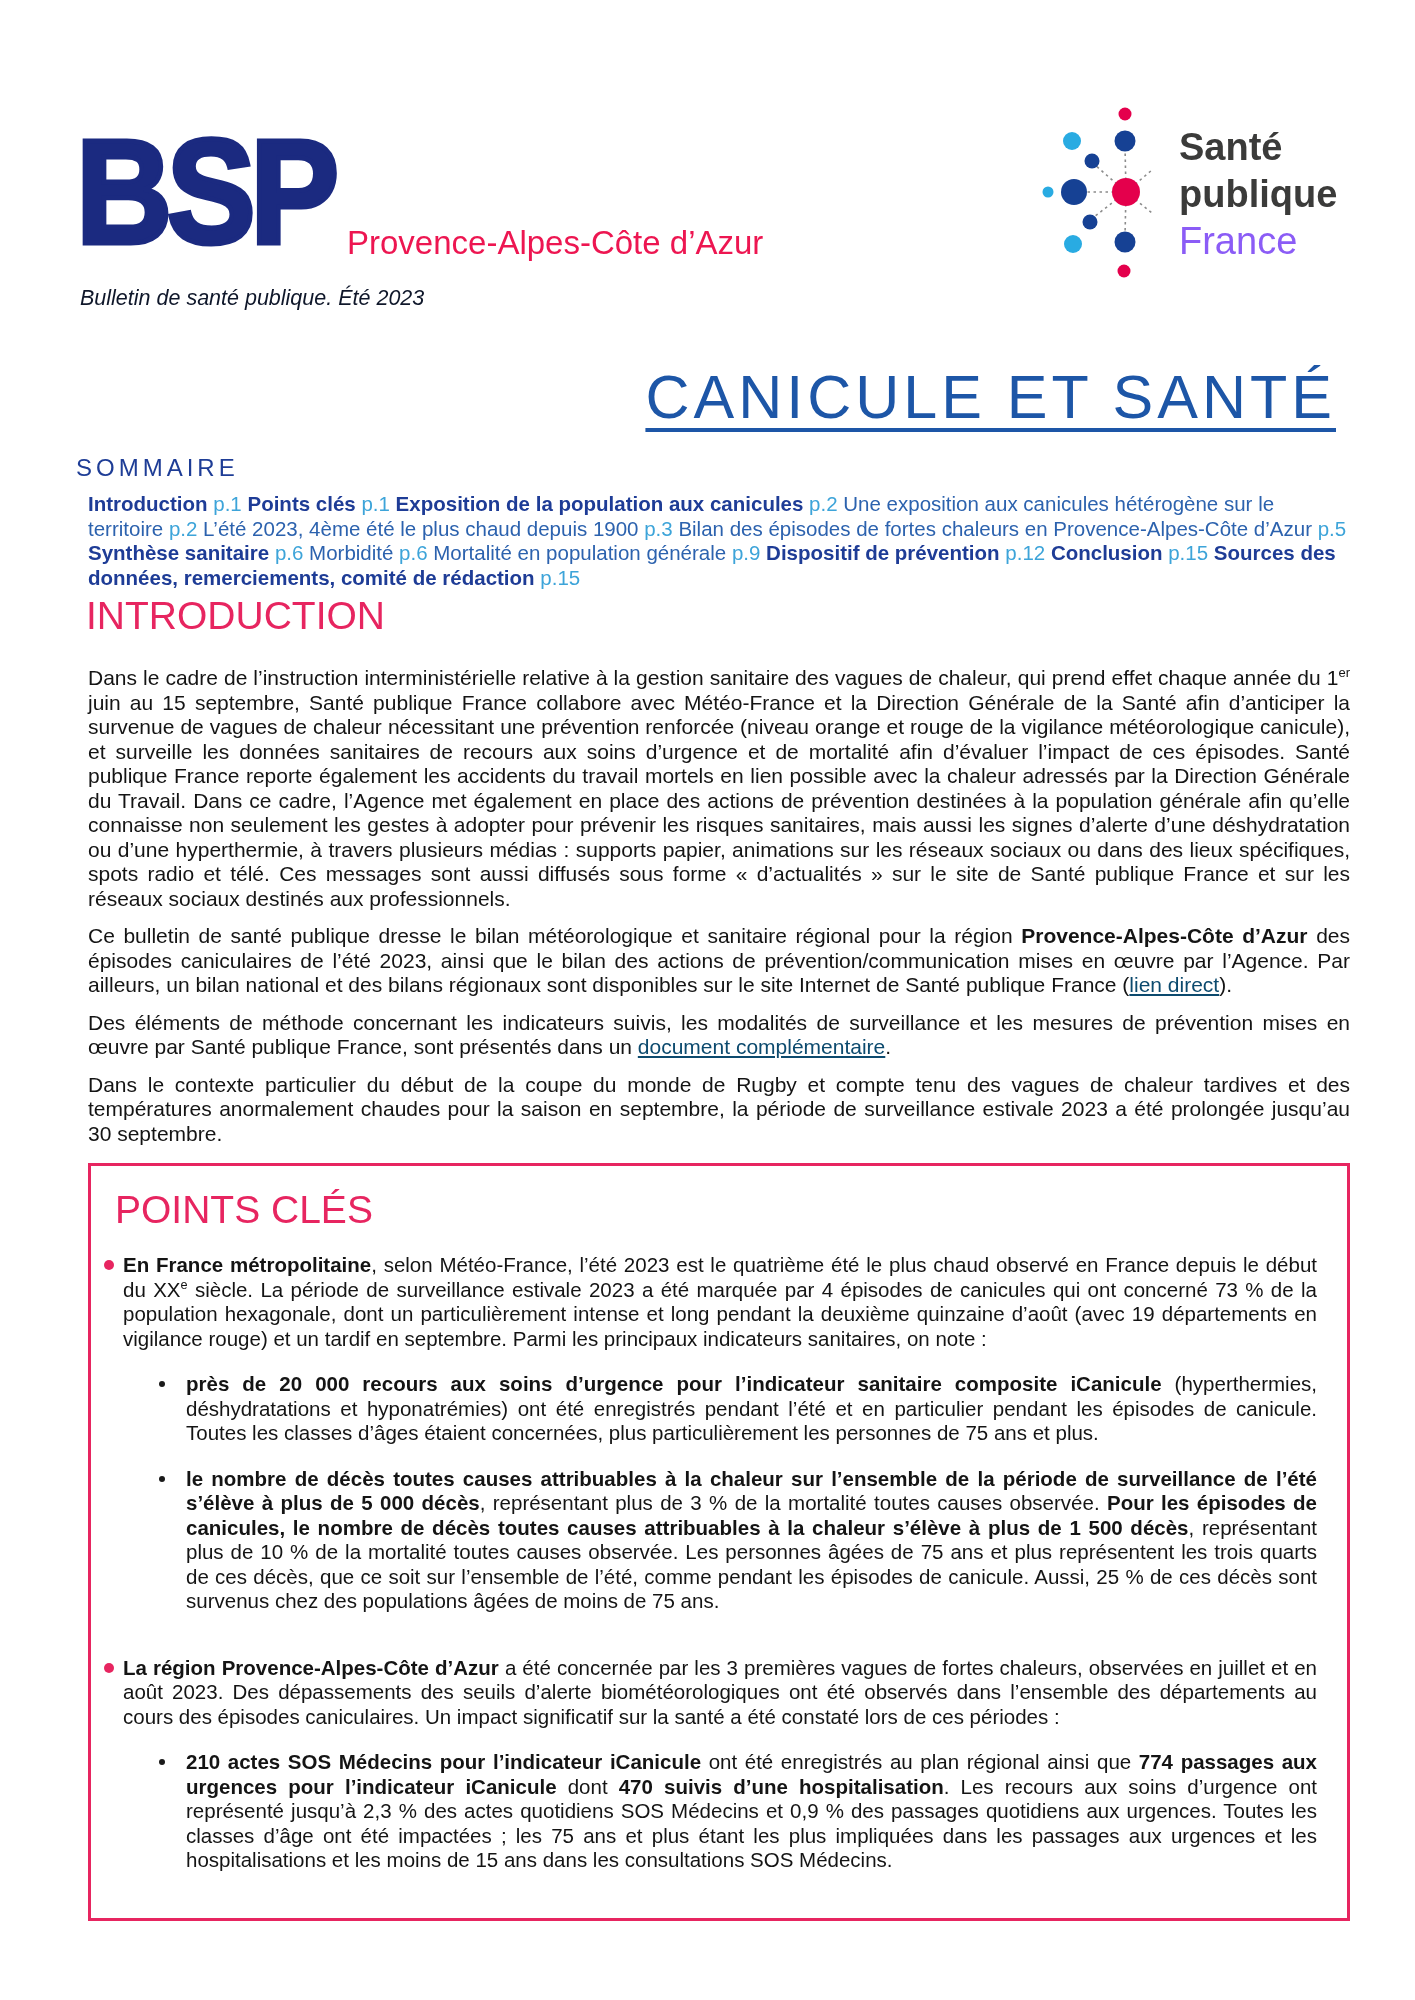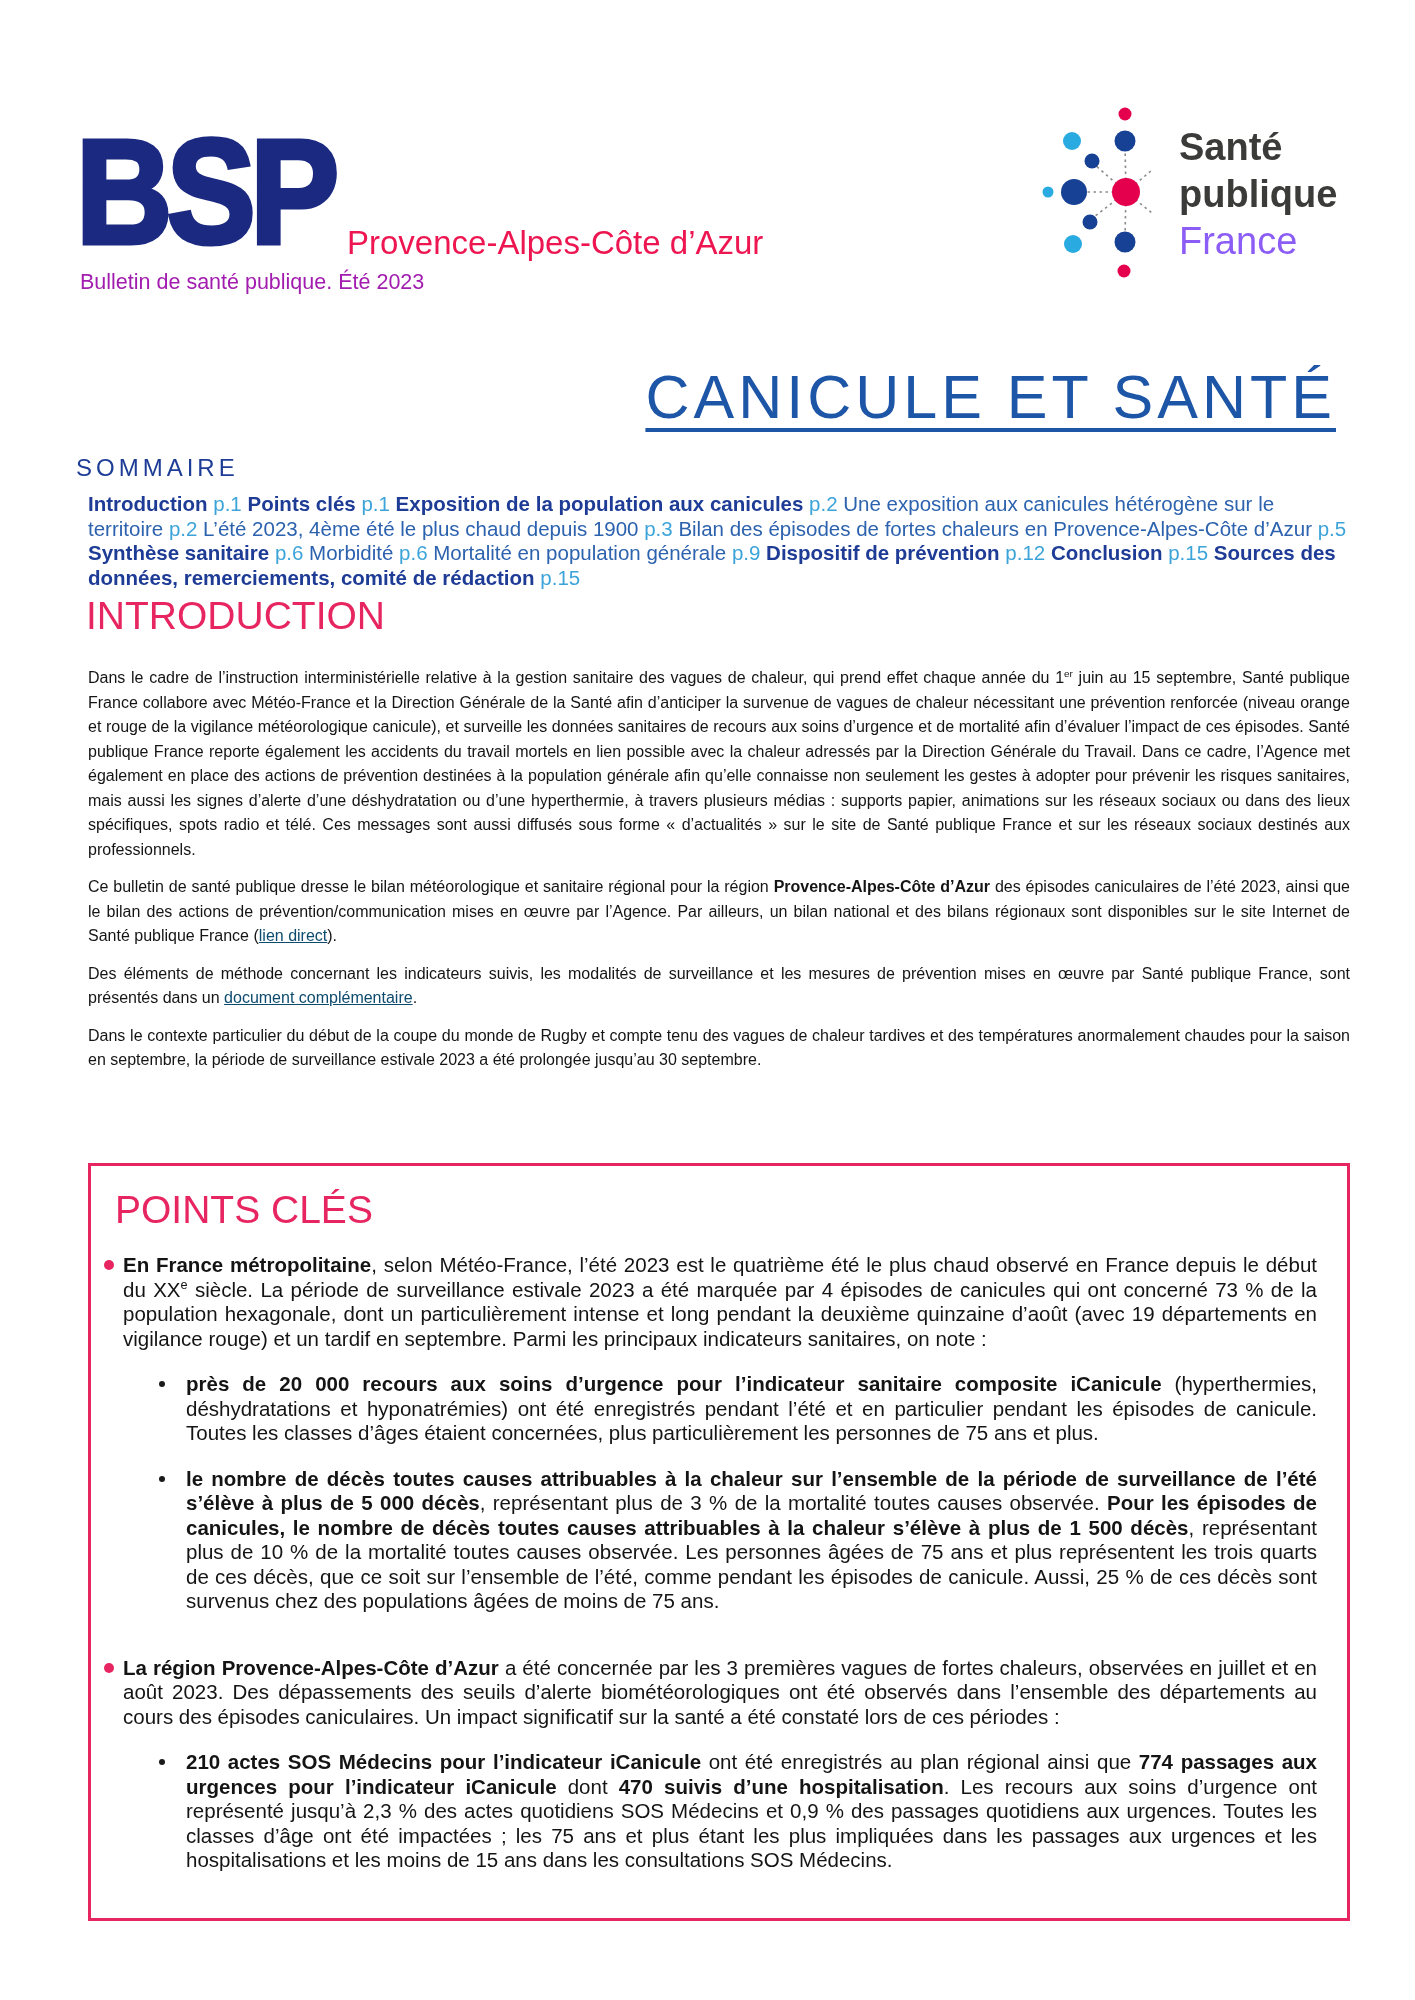--- a/index.html
+++ b/index.html
@@ -4,42 +4,42 @@
 <style>
   html,body{margin:0;padding:0;background:#ffffff;}
   .page{position:relative;width:1415px;height:2000px;background:#fff;overflow:hidden;
         font-family:"Liberation Sans", sans-serif;color:#141414;}
 
   
   .bsp{position:absolute;left:76px;top:118px;font-size:148px;line-height:1;font-weight:bold;
        color:#1b2a80;-webkit-text-stroke:5px #1b2a80;letter-spacing:-6px;
        transform:scaleX(0.9);transform-origin:0 0;}
   .region{position:absolute;left:347px;top:224px;font-size:33px;color:#ed1651;white-space:nowrap;}
-  .subtitle{position:absolute;left:80px;top:270px;font-size:21.5px;color:#a21caf;}
+  .subtitle{position:absolute;left:80px;top:286px;font-size:21.5px;color:#0f172a;font-style:italic;}
   .spf{position:absolute;left:1036px;top:84px;display:flex;gap:21px;}
   .spf-text{margin-top:40px;font-size:38px;line-height:47px;font-weight:bold;color:#3b3b3a;}
   .spf-text .fr{font-weight:normal;color:#8b5cf6;}
 
   
   .title{position:absolute;top:350px;right:67px;margin:12px;font-size:61px;font-weight:normal;
          color:#1d56a7;letter-spacing:4px;white-space:nowrap;
          text-decoration:underline;text-decoration-thickness:4px;text-underline-offset:10px;}
 
   
   .sommaire-h{position:absolute;left:76px;top:454px;font-size:24px;letter-spacing:4px;color:#1e3d96;}
   .toc{position:absolute;left:88px;top:492px;width:1262px;margin:0;
        font-size:20.5px;line-height:24.6px;text-align:left;}
   .toc-b{color:#1e3c96;font-weight:bold;}
   .toc-r{color:#2c62ae;}
   .toc-p{color:#3da4d9;}
 
   
   .intro-h{position:absolute;left:86px;top:594px;margin:0;font-size:39px;font-weight:normal;color:#e72560;}
   .intro-text{position:absolute;left:88px;top:666px;width:1262px;}
-  p.body{margin:0 0 13px;font-size:16px;line-height:24.5px;text-align:justify;color:#141414;}
+  p.body{margin:0 0 13px;font-size:21px;line-height:24.5px;text-align:justify;color:#141414;}
   .b{font-weight:bold;}
   .lnk{color:#0c4a6e;text-decoration:underline;cursor:pointer;}
   sup{font-size:0.62em;line-height:0;}
 
   
   .points-box{position:absolute;left:88px;top:1163px;width:1262px;height:758px;box-sizing:border-box;
               border:3px solid #e72560;padding:18px 30px 0 12px;background:#fff;}
   .pc-h{margin:4px 0 0 12px;font-size:39px;font-weight:normal;color:#e72560;}
   .pc-item{position:relative;margin-top:21px;}
   .pc-item p{margin:0;font-size:20.5px;line-height:24.5px;text-align:justify;}

